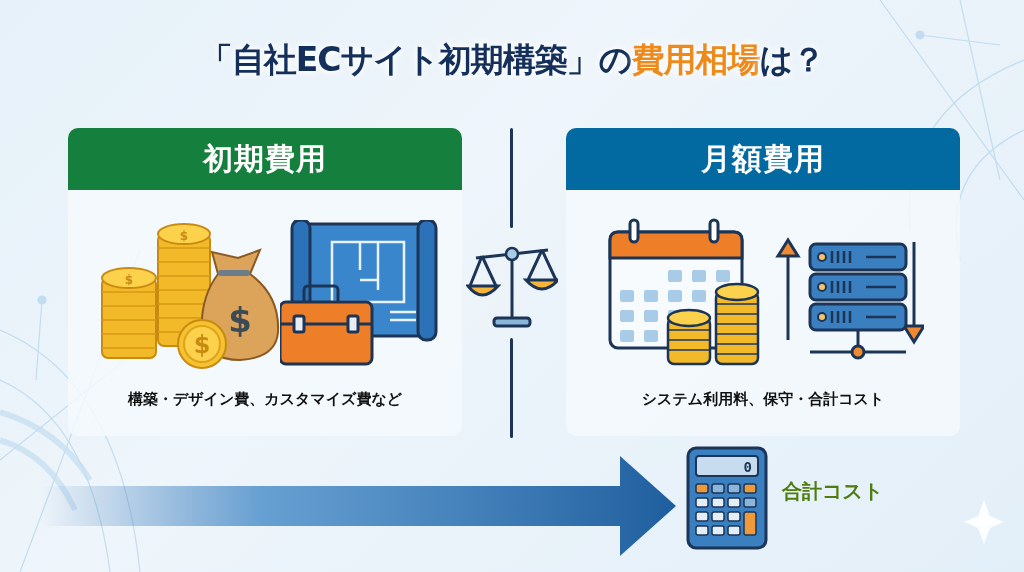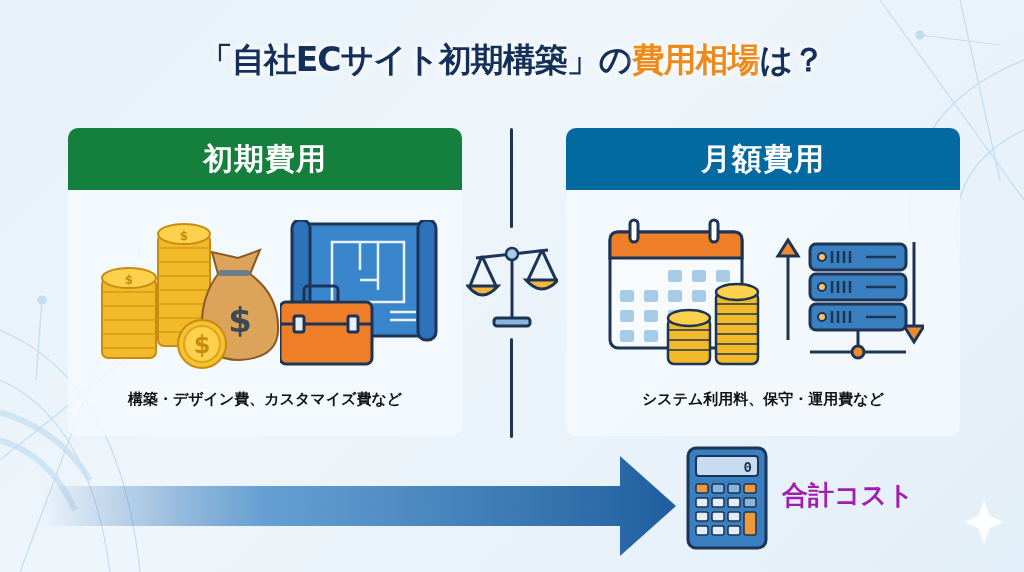--- a/index.html
+++ b/index.html
@@ -34,21 +34,21 @@
     position: absolute; left: 0; right: 0; top: 262px; text-align: center;
     font-size: 15px; font-weight: bold; color: #111;
   }
   .icon { position: absolute; }
 
   .divider { position: absolute; left: 510px; width: 3px; background: #1c3557; border-radius: 2px; }
 
   .arrow { position: absolute; left: 40px; top: 456px; }
   .total-label {
     position: absolute; left: 782px; top: 478px;
-    font-size: 26px; font-weight: bold; color: #a21caf; font-family: Liberation Mono, monospace;
+    font-size: 20px; font-weight: bold; color: #4d7c0f; font-family: Liberation Mono, monospace;
   }
 </style>
 </head>
 <body>
 
 <svg class="bg-deco" width="1024" height="572" viewBox="0 0 1024 572">
   <g fill="none" stroke="#b9d7ee" stroke-width="1.2" opacity="0.8">
     <path d="M0 330 Q 120 380 140 572"></path>
     <path d="M0 380 Q 90 420 110 572"></path>
     <path d="M20 572 L 140 250"></path>
@@ -235,21 +235,21 @@
         <line x1="76" y1="49" x2="76" y2="61"></line>
         <line x1="92" y1="55" x2="122" y2="55"></line>
       <line x1="58" y1="79" x2="58" y2="91"></line>
         <line x1="64" y1="79" x2="64" y2="91"></line>
         <line x1="70" y1="79" x2="70" y2="91"></line>
         <line x1="76" y1="79" x2="76" y2="91"></line>
         <line x1="92" y1="85" x2="122" y2="85"></line>
     </g>
   </svg>
 
-  <div class="panel-caption">システム利用料、保守・運用費など</div>
+  <div class="panel-caption">システム利用料、保守・合計コスト</div>
 </div>
 
 <svg class="arrow" width="640" height="100" viewBox="0 0 640 100">
   <defs>
     <linearGradient id="ag" x1="0" x2="1" y1="0" y2="0">
       <stop offset="0" stop-color="#2a6bb0" stop-opacity="0"></stop>
       <stop offset="0.35" stop-color="#3a83c4" stop-opacity="0.75"></stop>
       <stop offset="1" stop-color="#1f5e9e"></stop>
     </linearGradient>
   </defs>

